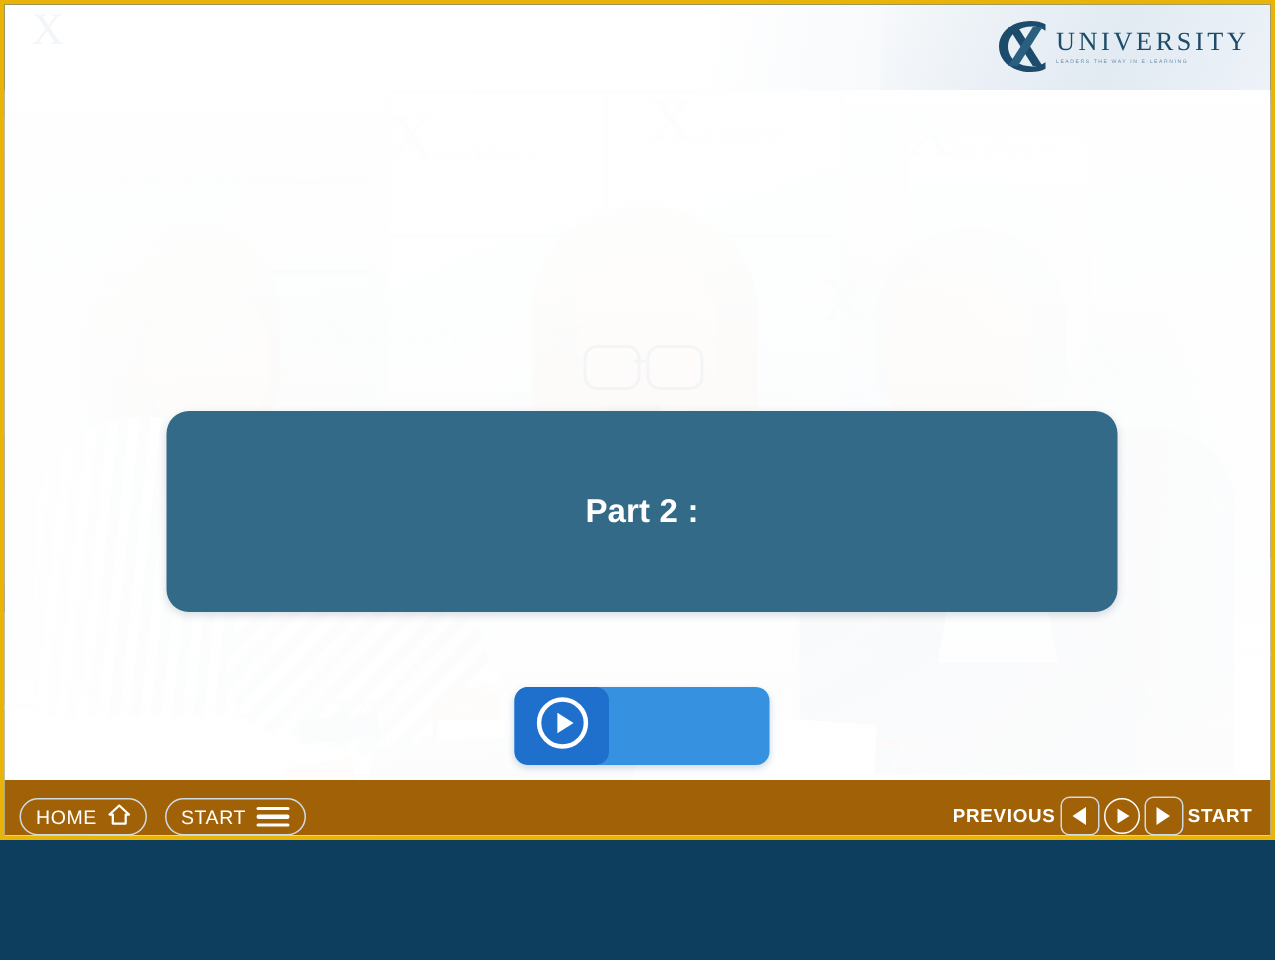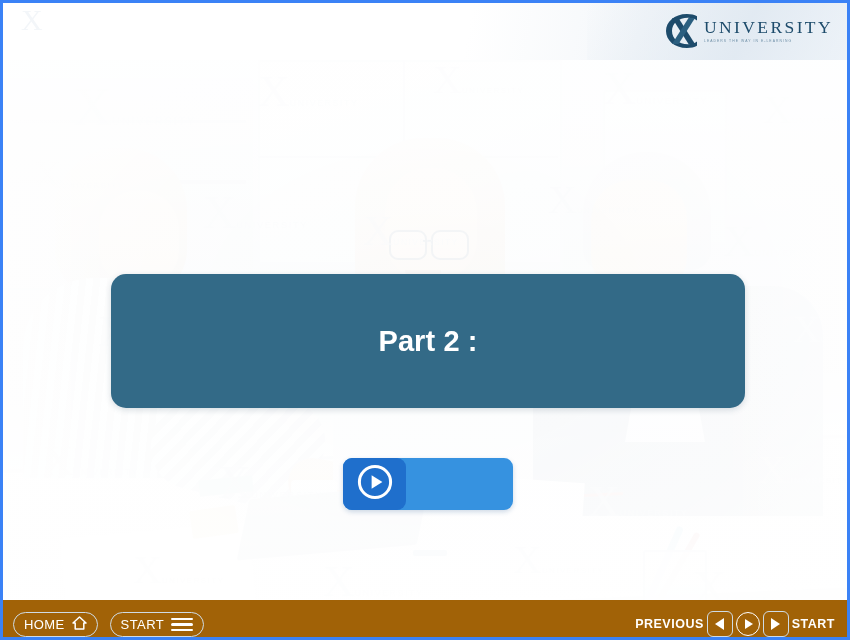--- a/index.html
+++ b/index.html
@@ -1,21 +1,21 @@
 <!DOCTYPE html>
 <html><head>
 <meta charset="utf-8">
 <style>
   html,body{margin:0;padding:0;background:#0e3e5d;}
   body{width:850px;height:640px;overflow:hidden;
        font-family:"Liberation Sans",sans-serif;}
 
-  #frame{position:relative;width:850px;height:640px;
+  #frame{position:relative;width:850px;height:560px;
          background:#0b3550;box-sizing:border-box;
-         border:3px solid #3b82f6;overflow:hidden;}
+         border:3px solid #eab308;overflow:hidden;}
 
   
   #header{position:absolute;left:0;top:0;width:844px;height:57px;
           background:linear-gradient(100deg,#ffffff 0%,#ffffff 55%,#f4f7fa 75%,#eef3f8 100%);
           overflow:hidden;}
   #header .hdr-sheen{position:absolute;right:0;top:0;width:260px;height:57px;
           background:linear-gradient(115deg,rgba(255,255,255,0) 0%,rgba(223,232,241,.85) 60%,rgba(236,242,248,.6) 100%);}
   #header .hdr-wm{position:absolute;left:18px;top:2px;font-size:30px;color:#f3f6f9;
           font-family:"Liberation Serif",serif;line-height:1;}
 
@@ -134,21 +134,21 @@
   #vig{position:absolute;left:0;top:0;width:844px;height:543px;
      background:linear-gradient(90deg,rgba(255,255,255,.45) 0%,rgba(255,255,255,0) 18%,rgba(255,255,255,0) 82%,rgba(255,255,255,.40) 100%);}
 
   
   #title-panel{position:absolute;left:108px;top:271px;width:634px;height:134px;
      background:#336a87;border-radius:15px;
      display:flex;flex-direction:column;align-items:center;justify-content:center;
      box-shadow:0 2px 6px rgba(40,70,95,.18);}
   #title-panel .tline{color:#ffffff;font-weight:bold;font-size:26.5px;line-height:1.40;
      text-align:center;letter-spacing:.1px;}
-  #title-panel .tline.t1{font-size:29px;}
+  #title-panel .tline.t1{font-size:22px;}
 
   
   #start-btn{position:absolute;left:340px;top:455px;width:170px;height:52px;
      background:#3692e0;border-radius:9px;display:flex;align-items:center;
      box-shadow:0 2px 5px rgba(30,80,140,.22);cursor:pointer;}
   #start-sq{width:63px;height:52px;background:#1f6fcc;border-radius:9px;
      display:flex;align-items:center;justify-content:center;flex:0 0 auto;}
   #start-label{flex:1;text-align:center;color:#ffffff;font-weight:bold;
      font-size:23px;letter-spacing:.6px;padding-right:6px;}
 

